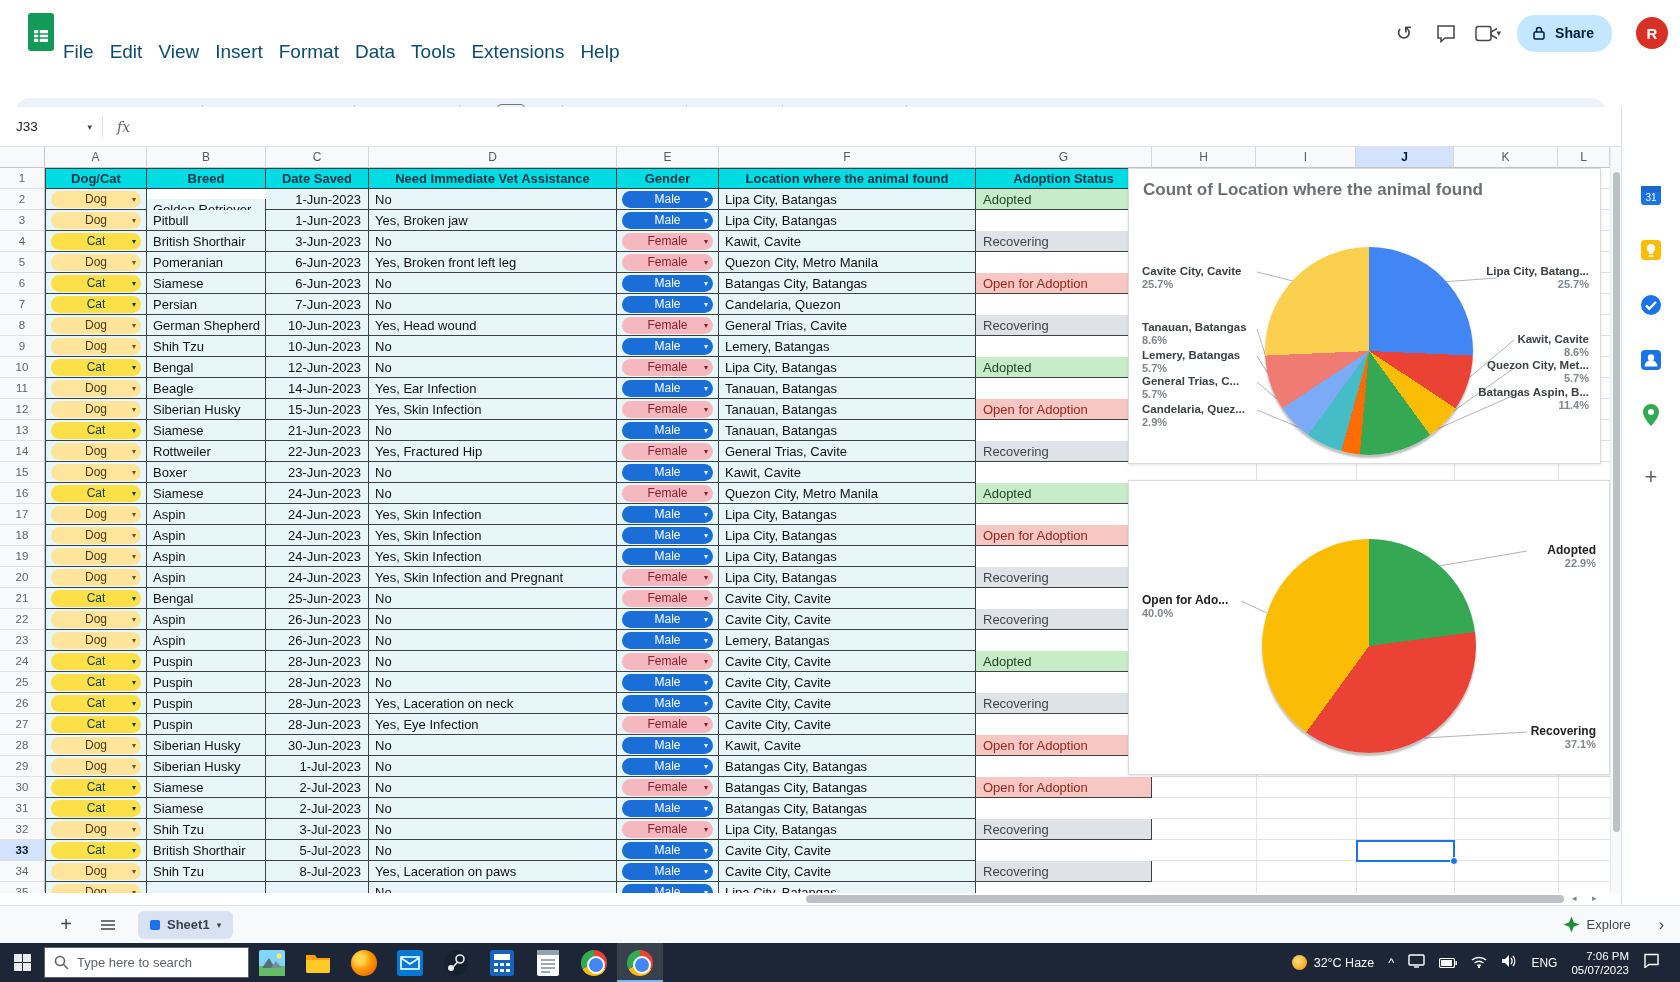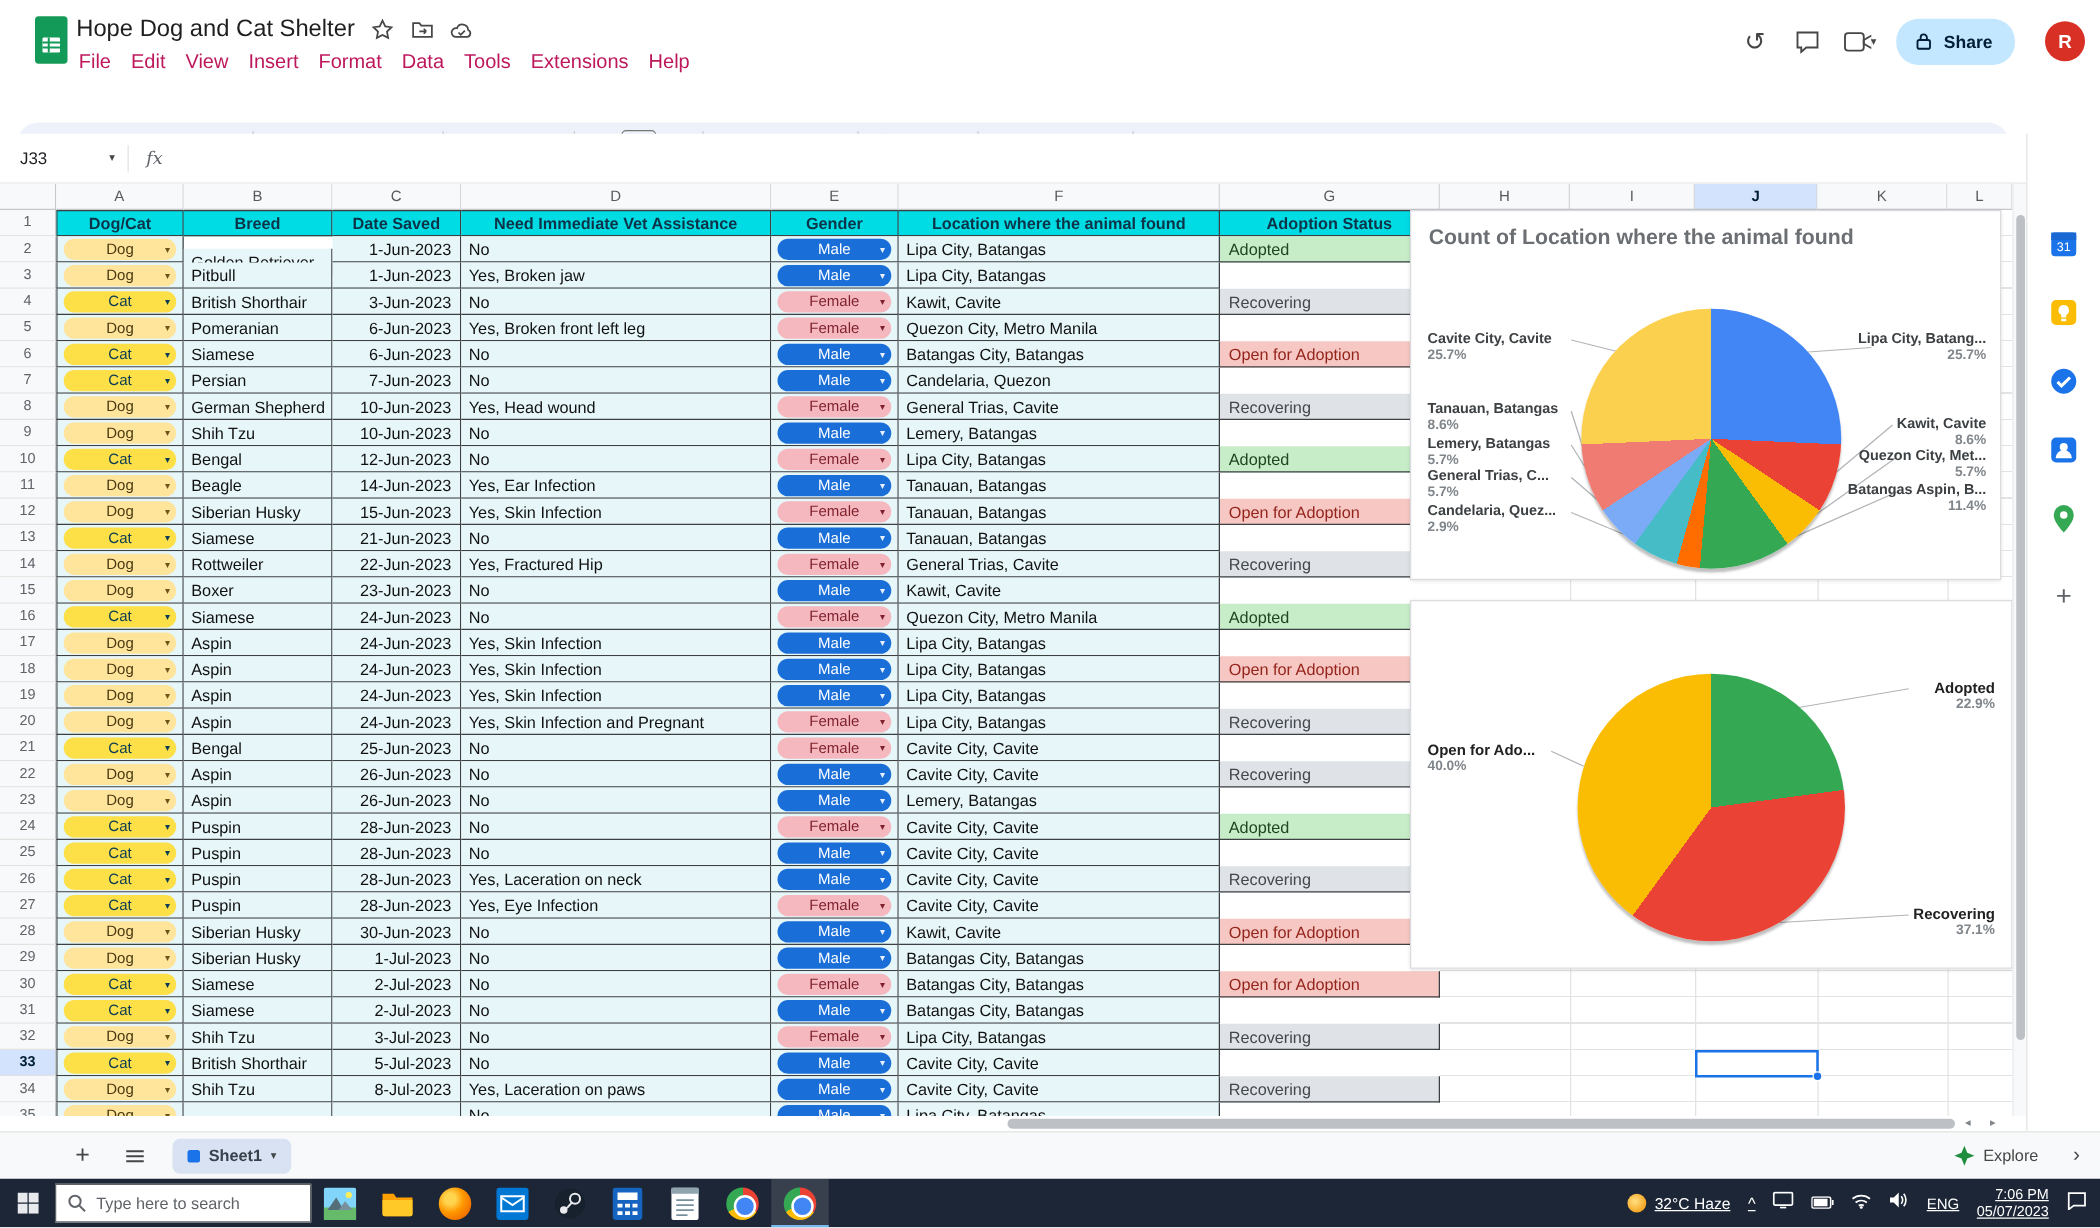--- a/index.html
+++ b/index.html
@@ -7,21 +7,21 @@
     font-family:"Liberation Sans","DejaVu Sans",sans-serif; }
   #root { position:relative; width:1680px; height:982px; background:#fff; overflow:hidden; }
 
   
   #topbar { position:absolute; left:0; top:0; width:1680px; height:66px; background:#fff; }
   #logo { position:absolute; left:26px; top:12px; width:30px; height:42px; }
   #title-row { position:absolute; left:61px; top:11px; height:26px; display:flex; align-items:center; gap:12px; }
   #doc-title { font-size:19px; color:#1f1f1f; }
   .t-ic { width:20px; height:20px; display:flex; align-items:center; justify-content:center; }
   #menubar { position:absolute; left:55px; top:38px; display:flex; }
-  .menu-item { font-size:16px; color:#be185d; padding:3px 8px; border-radius:5px; cursor:default; }
+  .menu-item { font-size:19px; color:#0c4a6e; padding:3px 8px; border-radius:5px; cursor:default; }
   #topbar-right { position:absolute; right:12px; top:14px; height:38px; display:flex; align-items:center; gap:16px; }
   .top-ic { width:26px; height:26px; display:flex; align-items:center; justify-content:center; color:#444746; font-size:20px; }
   #share-btn { display:flex; align-items:center; gap:8px; background:#c2e7ff; color:#001d35;
     border-radius:18px; height:37px; padding:0 18px 0 14px; font-size:14px; font-weight:bold; }
   #avatar { width:32px; height:32px; border-radius:50%; background:#d93025; color:#fff; font-size:15px;
     font-weight:bold; display:flex; align-items:center; justify-content:center; margin-left:8px; }
 
   
   #toolbar { position:absolute; left:14px; top:72px; width:1593px; height:33px; background:#edf2fa;
     border-radius:17px; display:flex; align-items:center; padding:0 10px 0 14px; gap:1px;margin-top:26px; }
@@ -132,60 +132,40 @@
     align-items:center; gap:8px; padding:0 9px; }
   #tsearch span { font-size:13px; color:#5f6368; white-space:nowrap; }
   .task-slot { width:46px; height:39px; display:flex; align-items:center; justify-content:center; }
   .task-slot.active { background:rgba(255,255,255,.12); box-shadow:inset 0 -2px 0 #76b9ed; }
   .chrome { position:relative; width:26px; height:26px; border-radius:50%;
     background:conic-gradient(#ea4335 0 120deg,#fbbc05 120deg 240deg,#34a853 240deg 360deg); }
   .chrome::after { content:""; position:absolute; left:6px; top:6px; width:14px; height:14px;
     border-radius:50%; background:#4285f4; border:2px solid #fff; }
   .ffox { width:26px; height:26px; border-radius:50%;
     background:radial-gradient(circle at 35% 35%, #ffd54f 0 18%, #ff9800 45%, #e65100 100%); }
-  #tray { margin-left:auto; display:flex; align-items:center; gap:14px; padding-right:10px; color:#fff;text-decoration:underline; }
+  #tray { margin-left:auto; display:flex; align-items:center; gap:14px; padding-right:20px; color:#fff; }
   #weather { display:flex; align-items:center; gap:7px; font-size:12.5px; color:#fff; }
   .wsun { width:15px; height:15px; border-radius:50%;
     background:radial-gradient(circle at 40% 40%, #ffe082, #f5a623 70%, #e07b00); }
   #tray .glyph { font-size:13px; }
   #lang { font-size:12px; }
   #clock { text-align:right; font-size:11.5px; line-height:14px; }
 </style>
 </head>
 <body>
 
 <div id="root">
 
   <header id="topbar">
     <div id="logo">
       <svg width="30" height="42">
           <rect x="2" y="1" width="26" height="38" rx="3" fill="#149a58"></rect>
         <rect x="8" y="18" width="14" height="12" rx="1" fill="#fff"></rect>
         <path d="M8 22h14 M8 26h14 M13 18v12" stroke="#149a58" stroke-width="1.6"></path>
         </svg>
-    </div>
-    <div id="title-row">
-      <span id="doc-title">Hope Dog and Cat Shelter</span>
-      <span class="t-ic">
-        <svg width="18" height="18">
-            <path d="M9 1.5l2.2 4.6 5 .7-3.6 3.5.9 5L9 12.9 4.5 15.3l.9-5L1.8 6.8l5-.7z" fill="none" stroke="#444746" stroke-width="1.4"></path>
-          </svg>
-        </span>
-      <span class="t-ic">
-        <svg width="18" height="16">
-            <path d="M1.5 2.5h5l1.5 2h8.5v9h-15z" fill="none" stroke="#444746" stroke-width="1.4"></path>
-            <path d="M6.5 9h5.5m0 0l-2-2m2 2l-2 2" stroke="#444746" stroke-width="1.4" fill="none"></path>
-          </svg>
-        </span>
-      <span class="t-ic">
-        <svg width="20" height="16">
-            <path d="M5 13.5a3.5 3.5 0 1 1 .6-6.9A4.6 4.6 0 0 1 14.5 8 2.9 2.9 0 0 1 14 13.5z" fill="none" stroke="#444746" stroke-width="1.4"></path>
-            <path d="M6.8 10l1.8 1.8 3.3-3.3" fill="none" stroke="#444746" stroke-width="1.4"></path>
-          </svg>
-        </span>
     </div>
     <nav id="menubar">
       <span class="menu-item">File</span>
       <span class="menu-item">Edit</span>
       <span class="menu-item">View</span>
       <span class="menu-item">Insert</span>
       <span class="menu-item">Format</span>
       <span class="menu-item">Data</span>
       <span class="menu-item">Tools</span>
       <span class="menu-item">Extensions</span>

